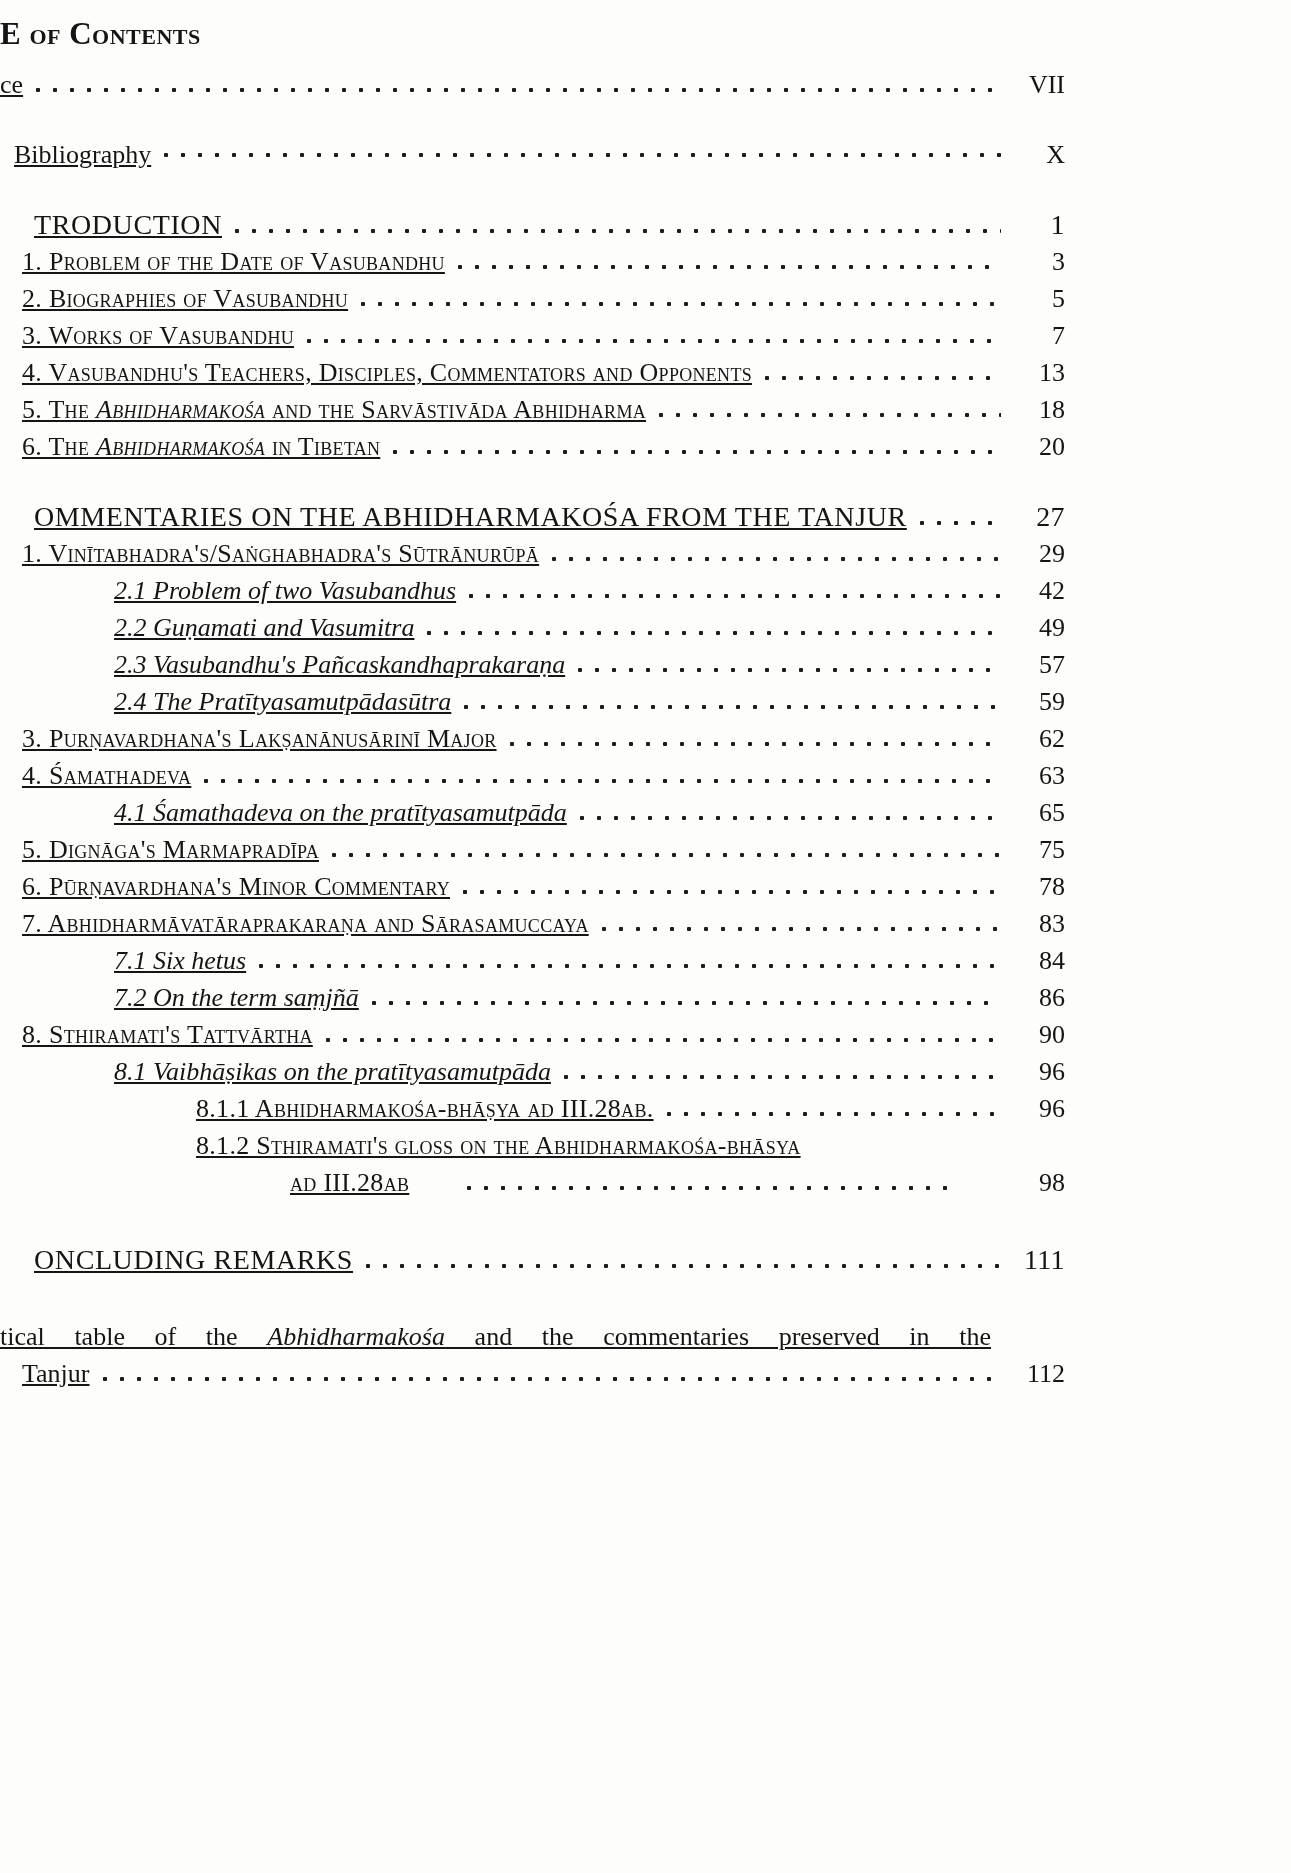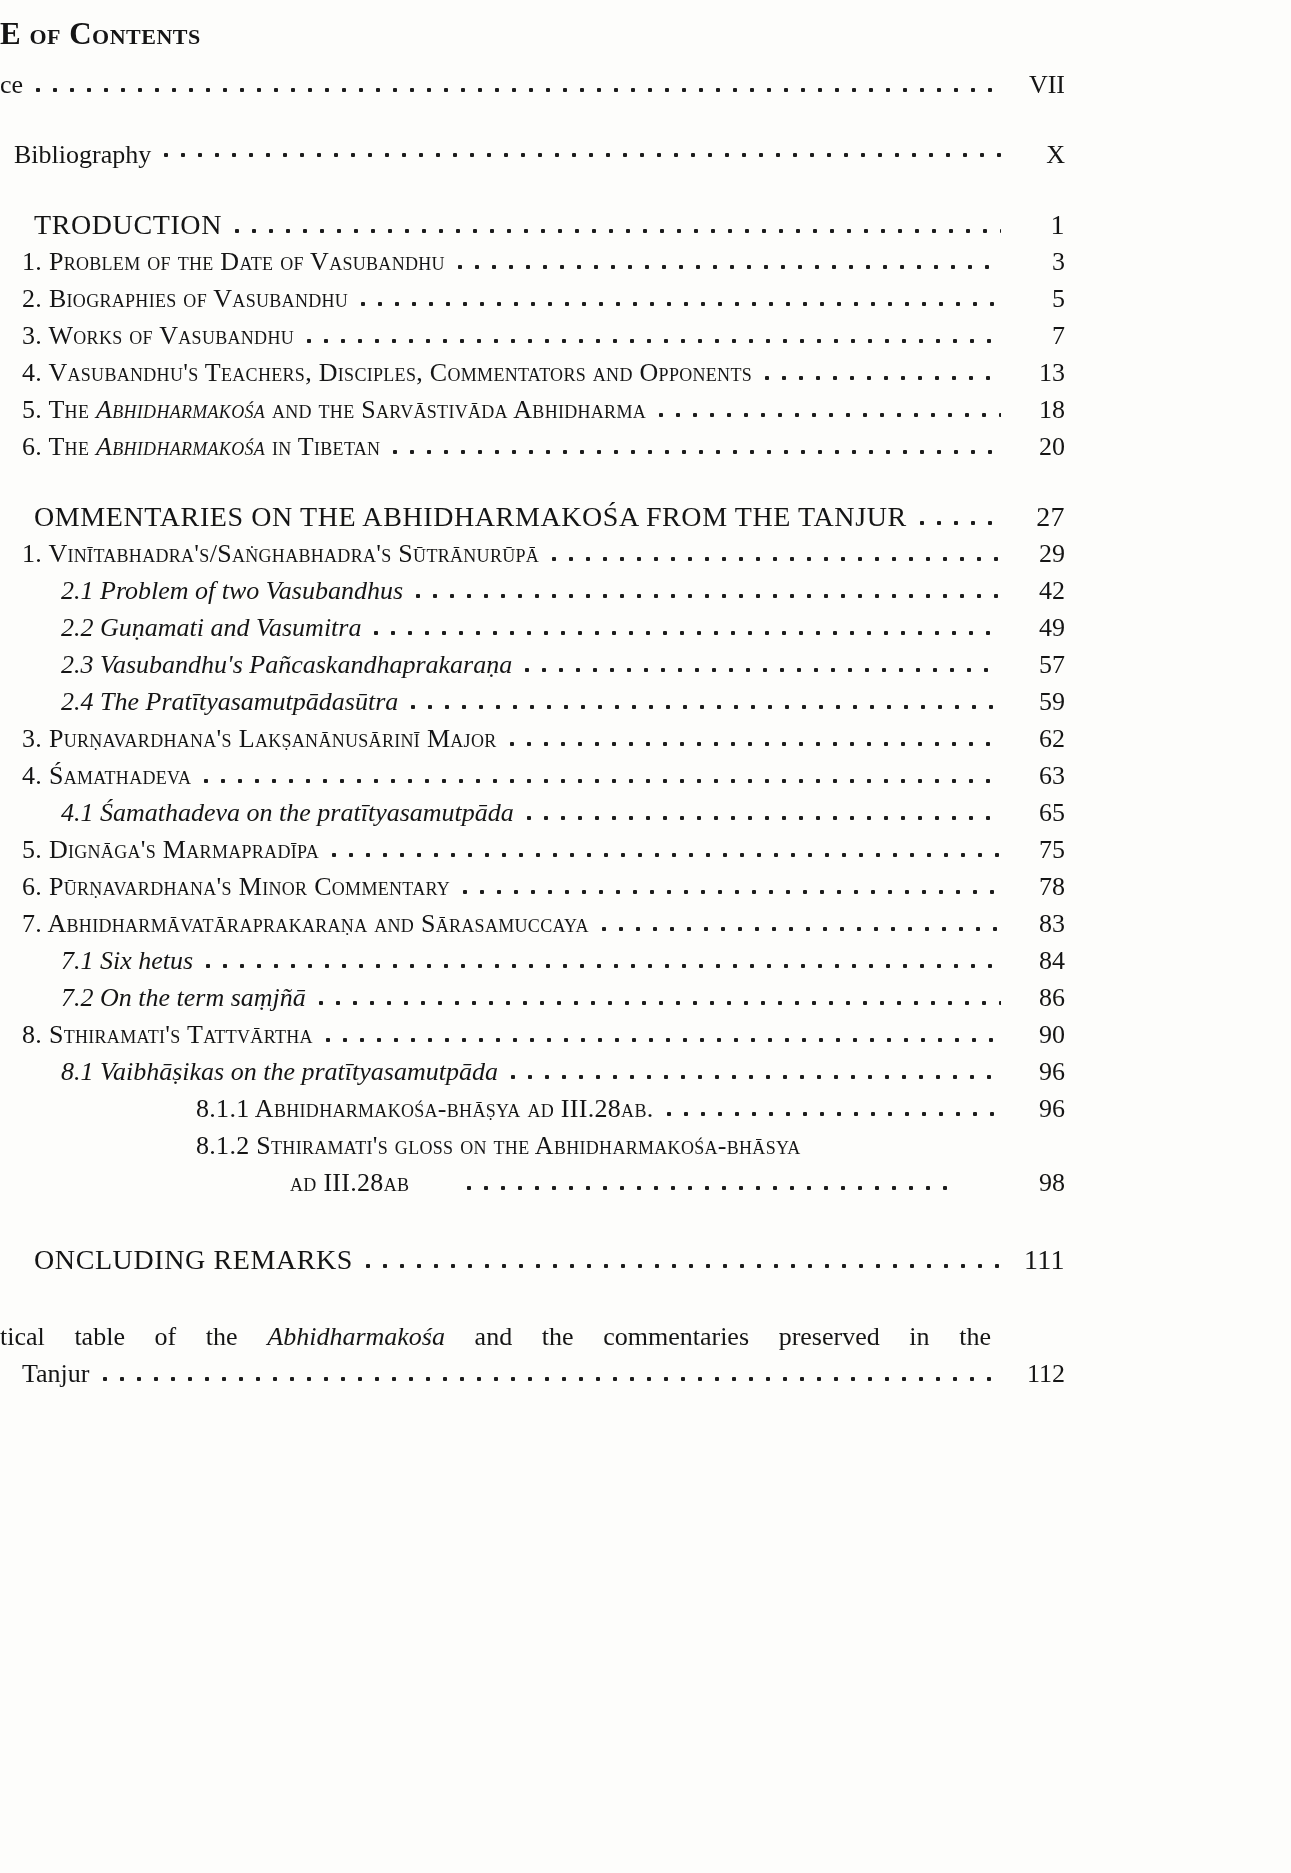--- a/index.html
+++ b/index.html
@@ -30,24 +30,24 @@
     align-items: baseline;
     font-size: 26px;
     line-height: 37px;
   }
   .row.lg { font-size: 28px; letter-spacing: 0.4px; margin-left: 34px; }
   .gap-md { margin-top: 33px; }
   .gap-lg { margin-top: 40px; }
   .ind0 { padding-left: 0; }
   .ind1 { padding-left: 14px; align-items: center; }
   .ind2 { padding-left: 22px; }
-  .ind3 { padding-left: 61px; }
+  .ind3 { padding-left: 114px; }
   .ind4 { padding-left: 196px; }
   .ind5 { padding-left: 290px; gap: 45px; }
-  .label { white-space: nowrap; }
+  .label { white-space: nowrap; text-decoration: underline; }
   .label.sc { font-variant: small-caps; letter-spacing: 0.3px; }
   .label.caps { letter-spacing: 0.6px; }
   .label.it { font-style: italic; }
   .it { font-style: italic; }
   .leader {
     flex: 1 1 auto;
     min-width: 12px;
     height: 6px;
     margin: 0 10px 0 12px;
     background-image: radial-gradient(circle at 3px 3px, #1c1c1c 2px, rgba(0,0,0,0) 2.5px);

